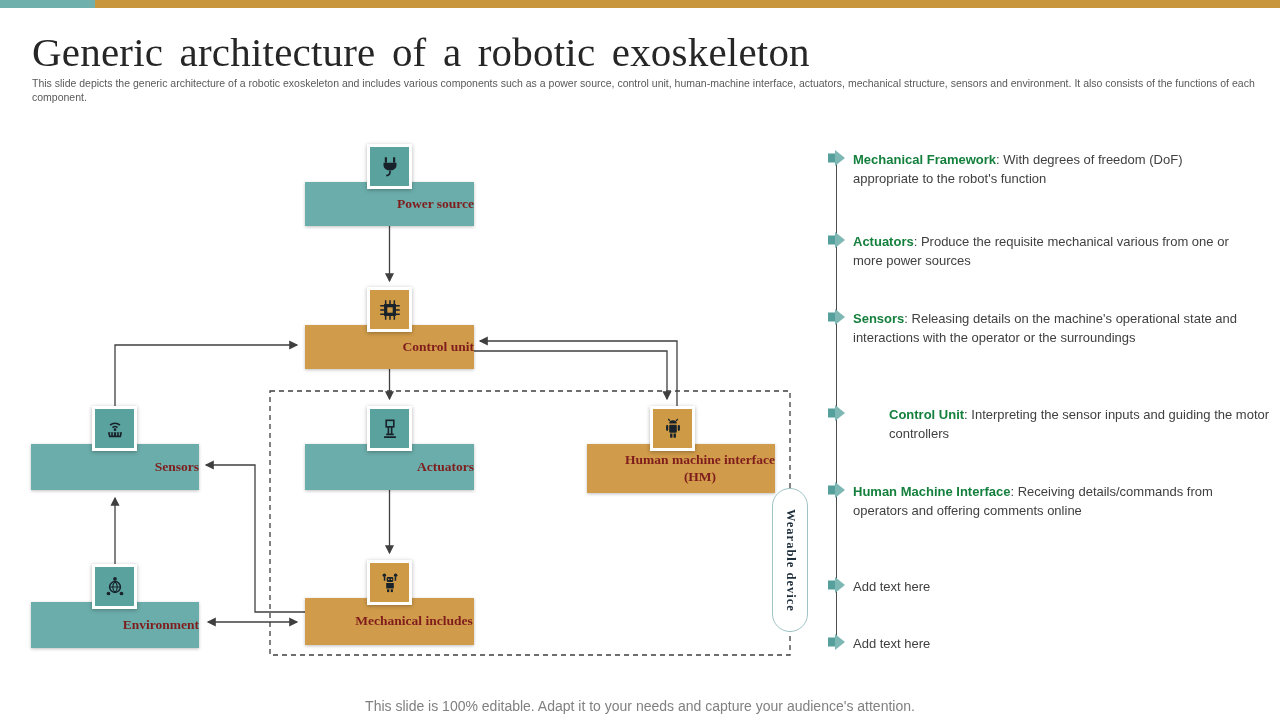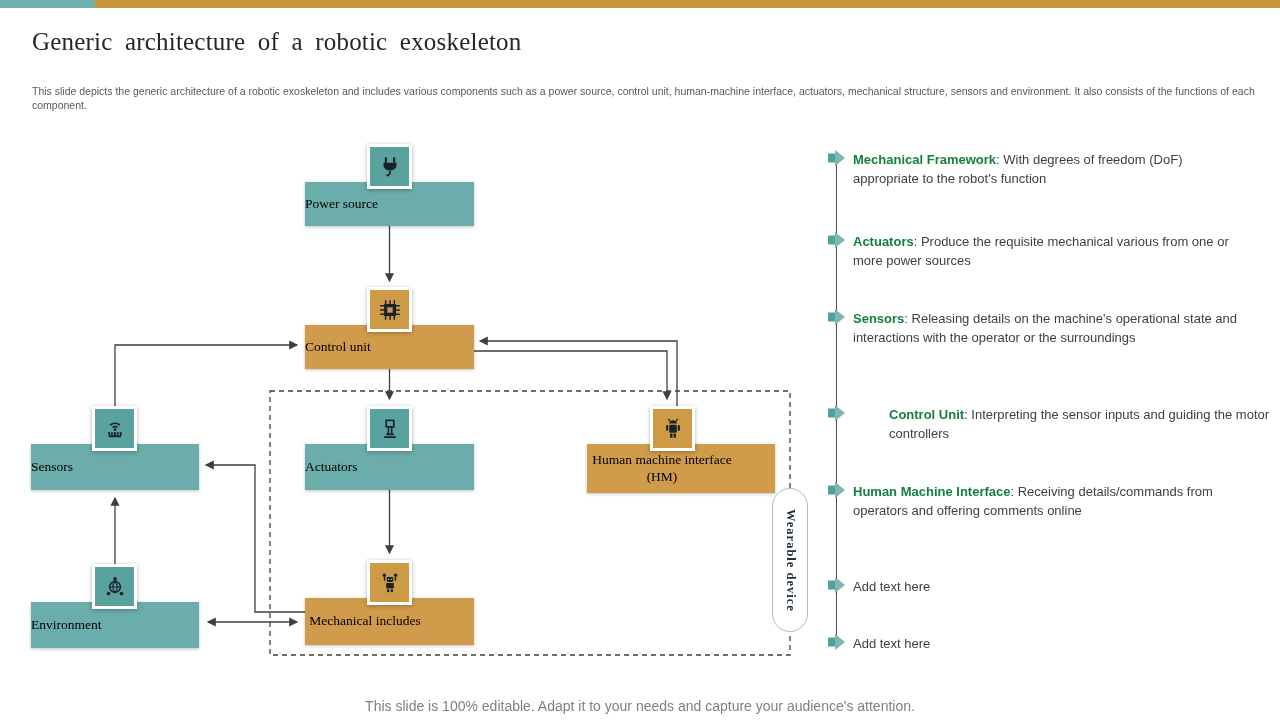--- a/index.html
+++ b/index.html
@@ -11,34 +11,34 @@
   }
   
   .topbar { position:absolute; top:0; left:0; width:1280px; height:8px; }
   .topbar .teal-seg { position:absolute; left:0; top:0; width:95px; height:8px; background:#6fb0ac; }
   .topbar .orange-seg { position:absolute; left:95px; top:0; width:1185px; height:8px; background:#c8963c; }
 
   
   .title {
     position:absolute; left:32px; top:28px;
     font-family:"Liberation Serif", serif;
-    font-size:25px; font-weight:400; color:#262626;
+    font-size:41px; font-weight:400; color:#262626;
     word-spacing:6px; letter-spacing:0.2px;
   }
   .subtitle {
-    position:absolute; left:32px; top:84px; width:1225px;
+    position:absolute; left:32px; top:76px; width:1225px;
     font-size:10.5px; line-height:14px; color:#595959;
   }
 
   
   .node-box {
-    position:absolute; display:flex; align-items:center; justify-content:flex-start;
+    position:absolute; display:flex; align-items:center; justify-content:flex-end;
     text-align:center;
-    font-family:"Liberation Serif", serif; font-weight:normal;
-    font-size:13.5px; line-height:1.2; color:#000000;
+    font-family:"Liberation Serif", serif; font-weight:bold;
+    font-size:13.5px; line-height:1.2; color:#7f1d1d;
     box-shadow:0 1px 3px rgba(0,0,0,0.25);
   }
   .node-box.teal { background:#6badaa; }
   .node-box.orange { background:#d09b4a; }
   .node-box .lbl { display:inline-block; }
   .icon-sq {
     position:absolute; width:45px; height:45px;
     border:3px solid #ffffff; box-shadow:0 1px 4px rgba(0,0,0,0.3);
     display:flex; align-items:center; justify-content:center;
   }

